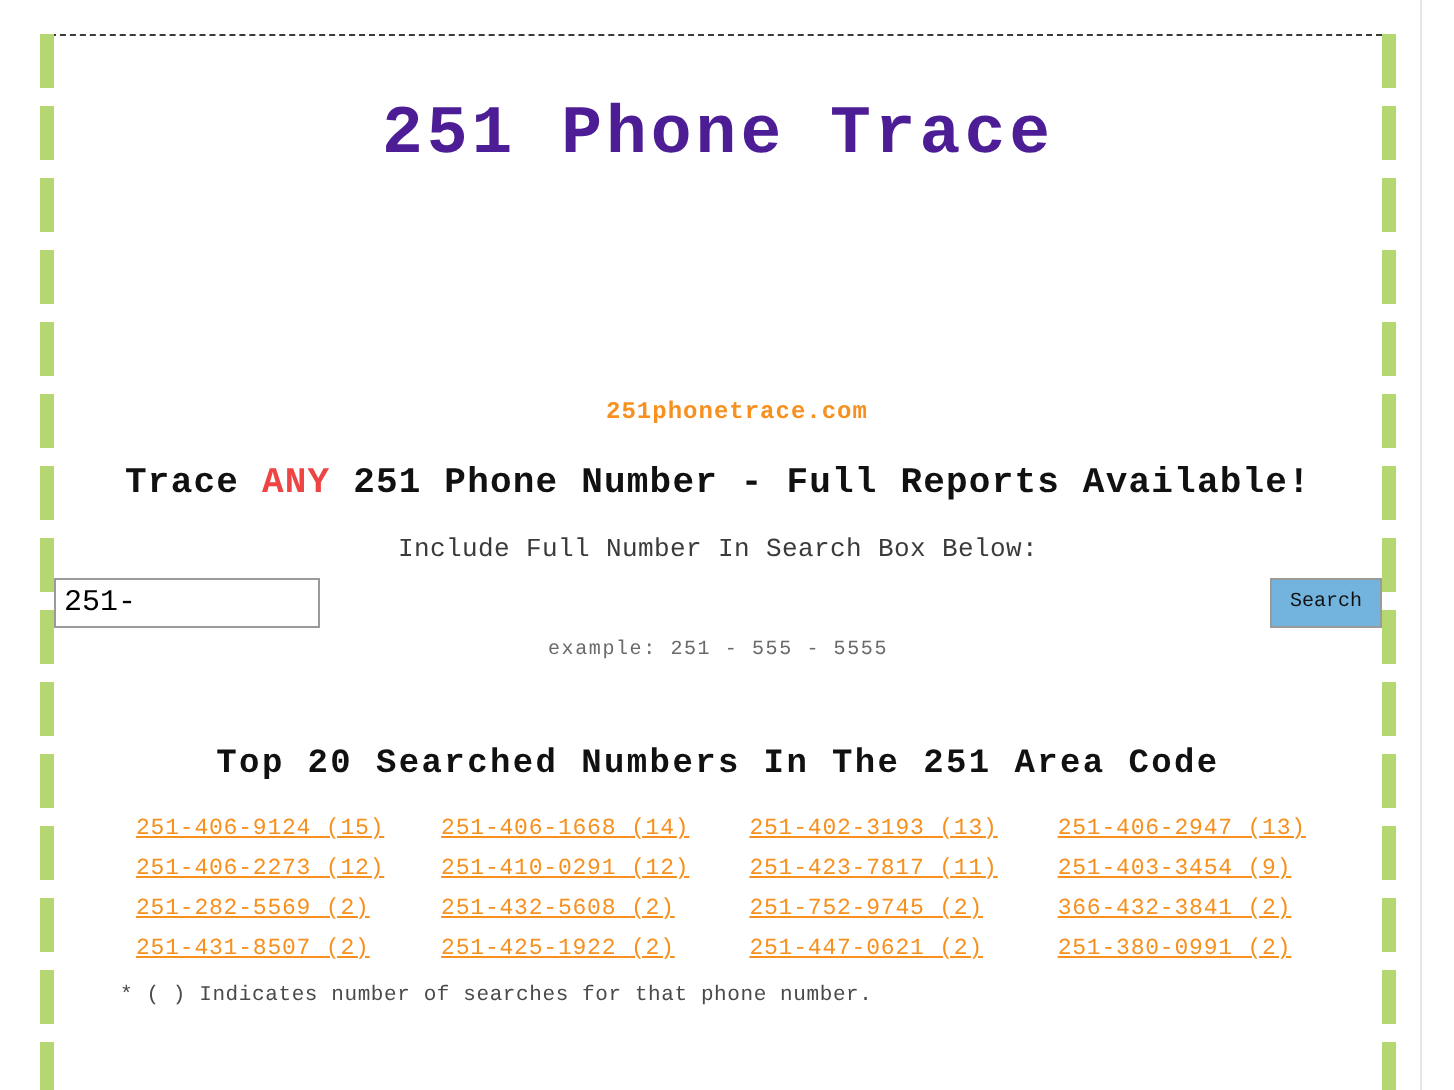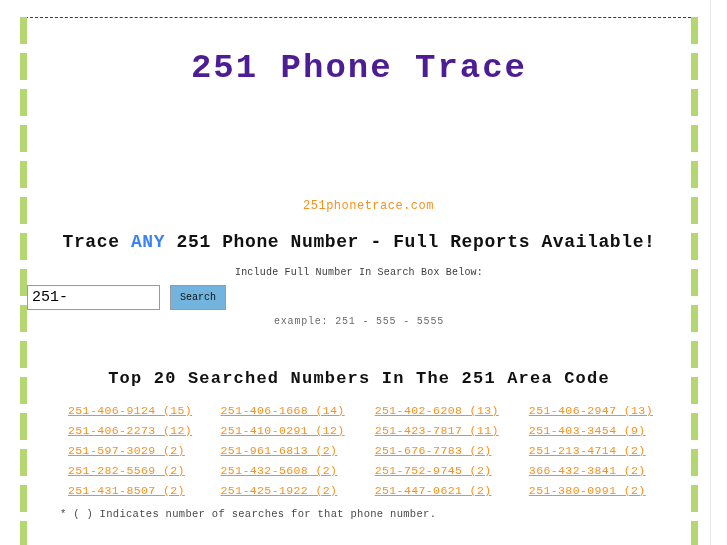--- a/index.html
+++ b/index.html
@@ -70,49 +70,49 @@
     color: #4c1d95;
     font-family: "Liberation Mono", "DejaVu Sans Mono", monospace;
   }
 
   #ad-space {
     height: 112px;
   }
 
   #domain-line {
     font-size: 12px;
-    font-weight: normal;
+    font-weight: bold;
     color: #f7901e;
     letter-spacing: 0.5px;
     padding-top: 0px;
     margin-left: 19px;
   }
 
   #tagline {
     margin: 0;
     padding-top: 19px;
     font-size: 18px;
     font-weight: bold;
     color: #111111;
     letter-spacing: 0.6px;
     white-space: nowrap;
   }
-  #tagline .hl { color: #3b82f6; }
+  #tagline .hl { color: #ef4444; }
 
   #search-hint {
     padding-top: 15px;
-    font-size: 10px;
+    font-size: 13px;
     color: #3b3b3b;
     letter-spacing: 0.2px;
   }
 
   #search-row {
     padding-top: 7px;
     display: flex;
-    justify-content: flex-start;
+    justify-content: space-between;
     align-items: center;
   }
   #search-input {
     width: 133px;
     height: 25px;
     box-sizing: border-box;
     border: 1px solid #9a9a9a;
     background: #ffffff;
     font-family: "Liberation Mono", "DejaVu Sans Mono", monospace;
     font-size: 15px;
@@ -208,36 +208,30 @@
 
   <div id="search-example">example: 251 - 555 - 5555</div>
 
   <h3 id="top20-heading">Top 20 Searched Numbers In The 251 Area Code</h3>
 
   <table id="numbers-table">
     <tbody>
       <tr>
         <td class="cellpad"><a class="phone-link" href="#">251-406-9124 (15)</a></td>
         <td><a class="phone-link" href="#">251-406-1668 (14)</a></td>
-        <td><a class="phone-link" href="#">251-402-6208 (13)</a></td>
+        <td><a class="phone-link" href="#">251-402-3193 (13)</a></td>
         <td><a class="phone-link" href="#">251-406-2947 (13)</a></td>
       </tr>
       <tr>
         <td class="cellpad"><a class="phone-link" href="#">251-406-2273 (12)</a></td>
         <td><a class="phone-link" href="#">251-410-0291 (12)</a></td>
         <td><a class="phone-link" href="#">251-423-7817 (11)</a></td>
         <td><a class="phone-link" href="#">251-403-3454 (9)</a></td>
       </tr>
       <tr>
-        <td class="cellpad"><a class="phone-link" href="#">251-597-3029 (2)</a></td>
-        <td><a class="phone-link" href="#">251-961-6813 (2)</a></td>
-        <td><a class="phone-link" href="#">251-676-7783 (2)</a></td>
-        <td><a class="phone-link" href="#">251-213-4714 (2)</a></td>
-      </tr>
-      <tr>
         <td class="cellpad"><a class="phone-link" href="#">251-282-5569 (2)</a></td>
         <td><a class="phone-link" href="#">251-432-5608 (2)</a></td>
         <td><a class="phone-link" href="#">251-752-9745 (2)</a></td>
         <td><a class="phone-link" href="#">366-432-3841 (2)</a></td>
       </tr>
       <tr>
         <td class="cellpad"><a class="phone-link" href="#">251-431-8507 (2)</a></td>
         <td><a class="phone-link" href="#">251-425-1922 (2)</a></td>
         <td><a class="phone-link" href="#">251-447-0621 (2)</a></td>
         <td><a class="phone-link" href="#">251-380-0991 (2)</a></td>

